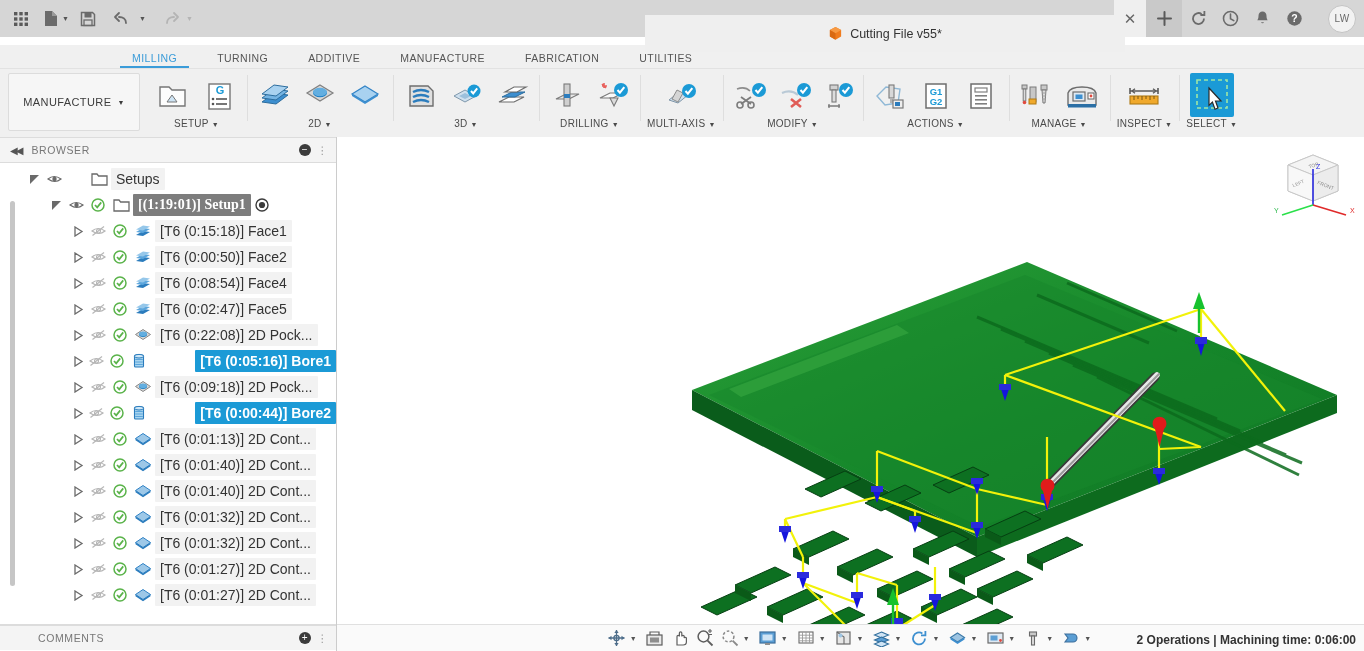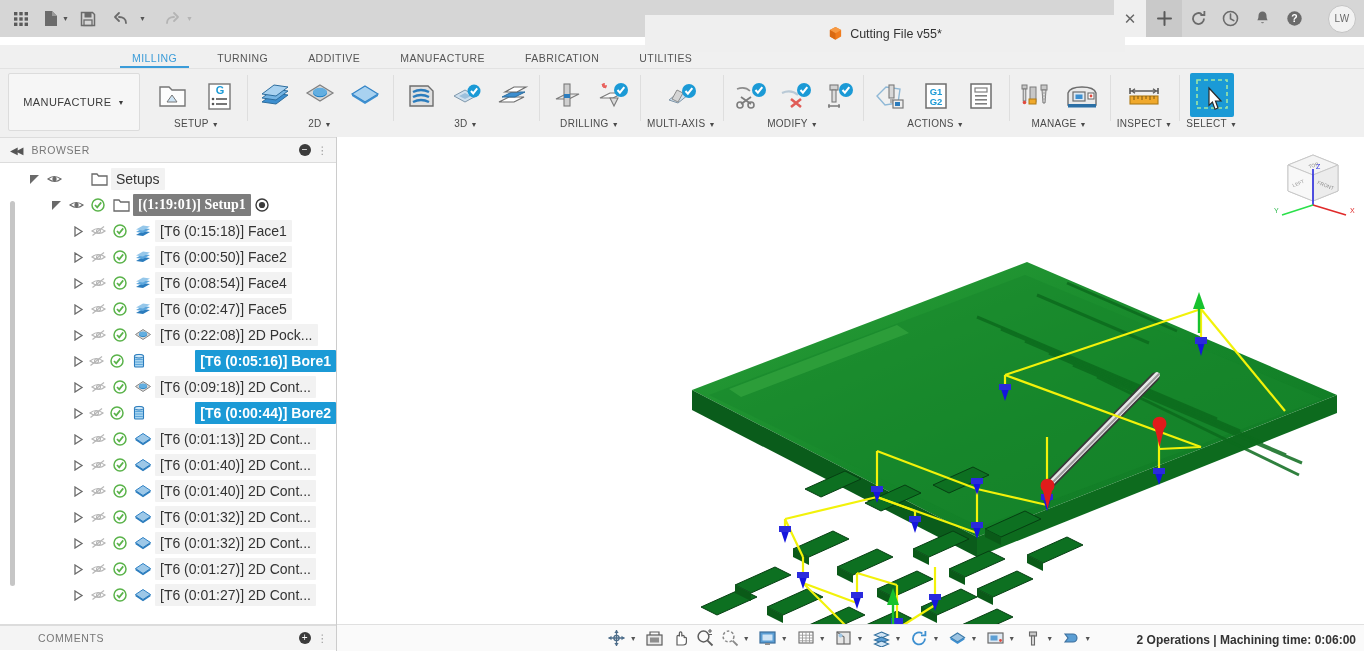--- a/index.html
+++ b/index.html
@@ -702,21 +702,21 @@
                   <path d="M4 7l2.2 2.4L10.2 4.4" fill="none" stroke="#5ab34a" stroke-width="1.7"></path>
                 </svg>
               </span>
               <span class="opic">
                 <svg width="18" height="15" viewBox="0 0 18 15">
                   <path d="M9 1.5l7.5 5L9 11.5 1.5 6.5z" fill="#d6d6d6" stroke="#8a8a8a" stroke-width="1"></path>
                   <ellipse cx="9" cy="6.6" rx="4" ry="2.4" fill="#1b7ec4"></ellipse>
                   <ellipse cx="9" cy="5.8" rx="4" ry="2.4" fill="#63aee0"></ellipse>
                 </svg>
               </span>
-              <span class="lbl">[T6 (0:09:18)] 2D Cont...</span>
+              <span class="lbl">[T6 (0:09:18)] 2D Pock...</span>
             </div>
             <div class="row sel-blue" style="padding-left: 70px;">
               <span class="twisty">
                 <svg width="11" height="11" viewBox="0 0 11 11">
                   <path d="M2 1 L9 5.5 L2 10 Z" fill="none" stroke="#6a6a6a" stroke-width="1.3"></path>
                 </svg>
               </span>
               <span class="eye">
                 <svg width="15" height="12" viewBox="0 0 15 12">
                   <path d="M1 6q6-5 13 0-6 5-13 0z" fill="none" stroke="#b6b6b6" stroke-width="1.2"></path>

